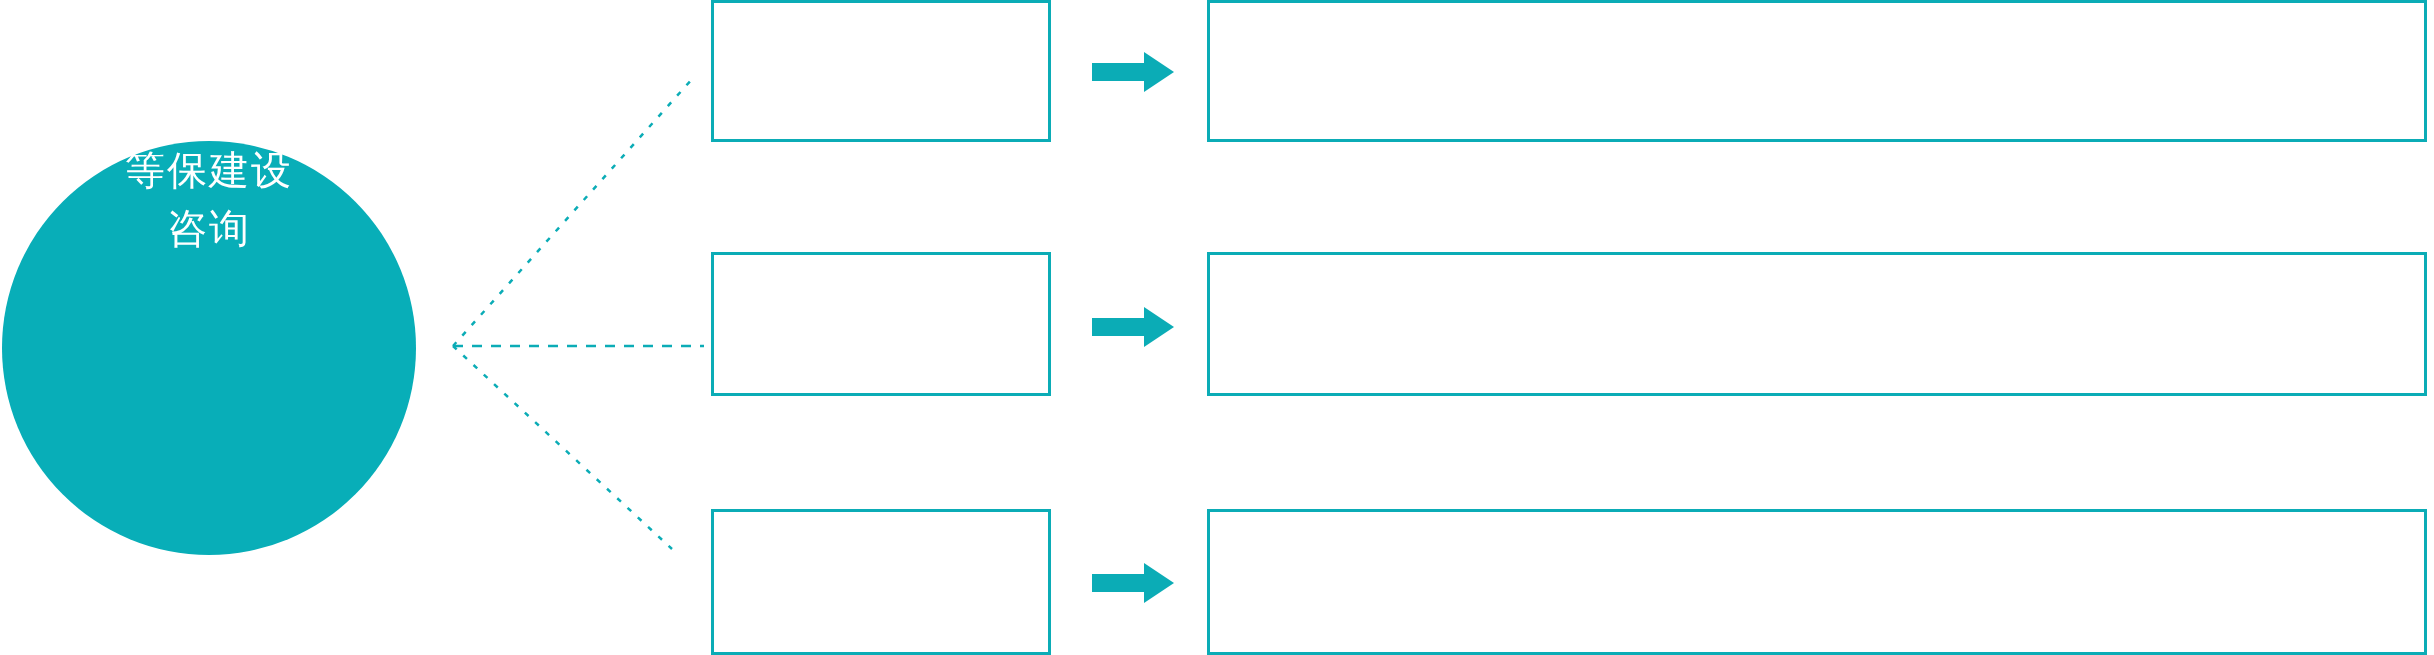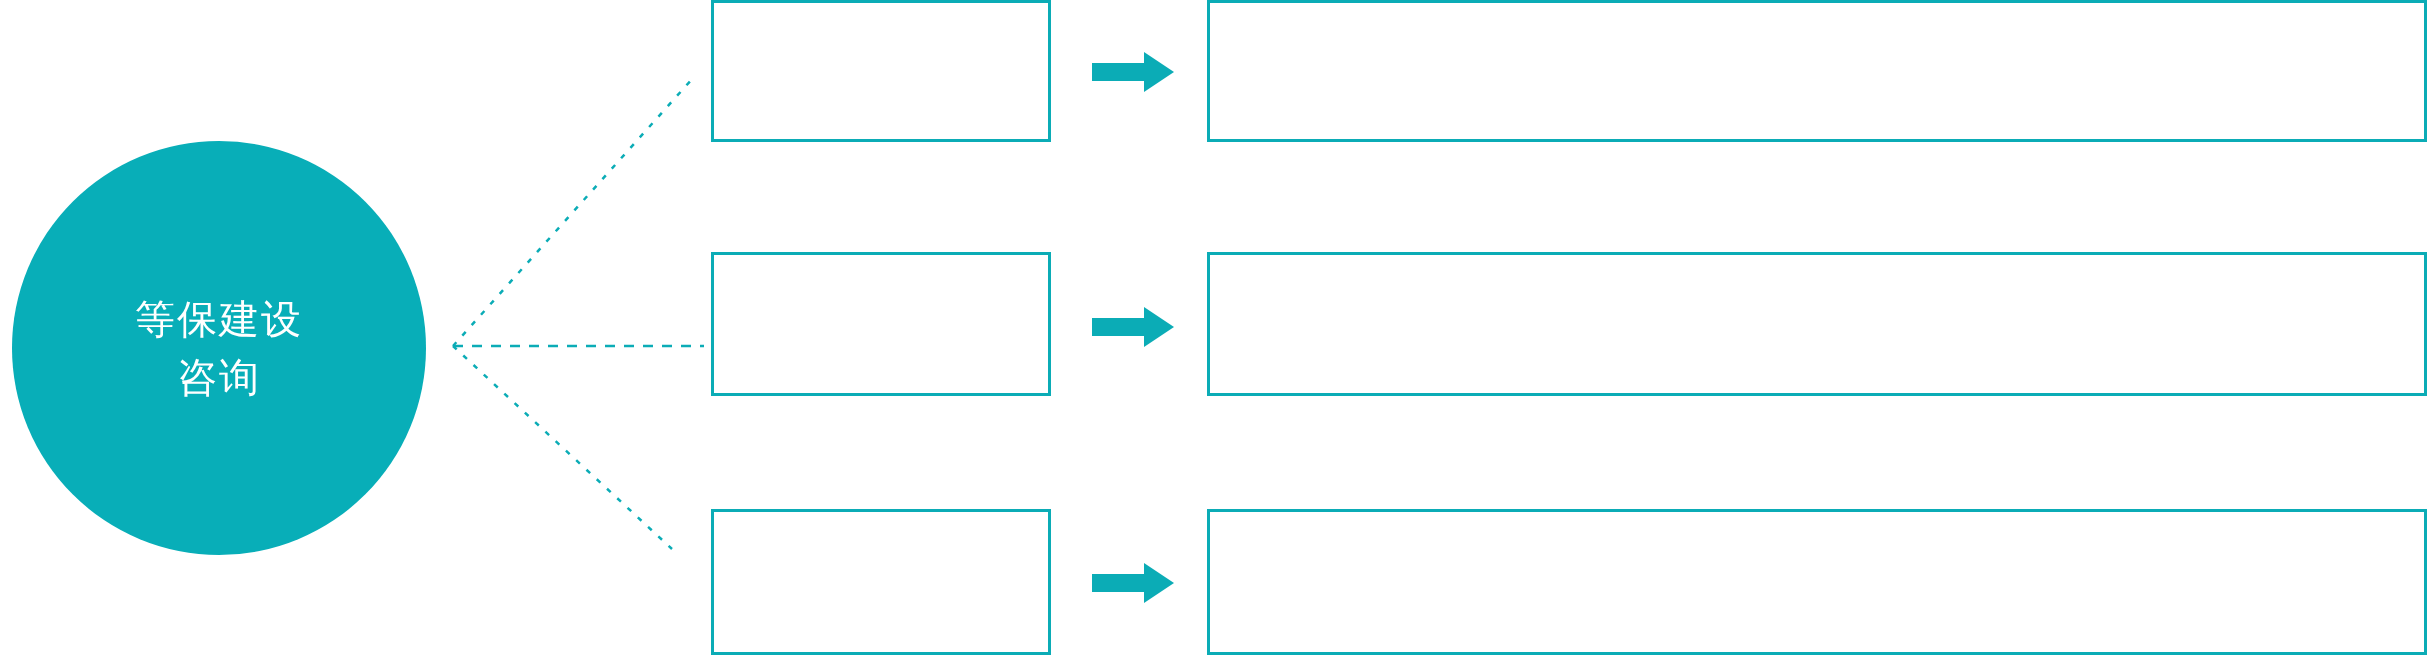--- a/index.html
+++ b/index.html
@@ -14,30 +14,29 @@
     position: relative;
     width: 2434px;
     height: 655px;
     background: #ffffff;
     overflow: hidden;
   }
 
   
   .hub {
     position: absolute;
-    left: 12px;
+    left: 2px;
     top: 141px;
     width: 414px;
     height: 414px;
     border-radius: 50%;
     background: #08AEB8;
     display: flex;
     flex-direction: column;
     align-items: center;
-    justify-content: center;
     box-sizing: border-box;
   }
   .hub-line {
     color: #ffffff;
     font-size: 40px;
     line-height: 1.45;
     letter-spacing: 2px;
     font-weight: 400;
     white-space: nowrap;
     text-align: center;

